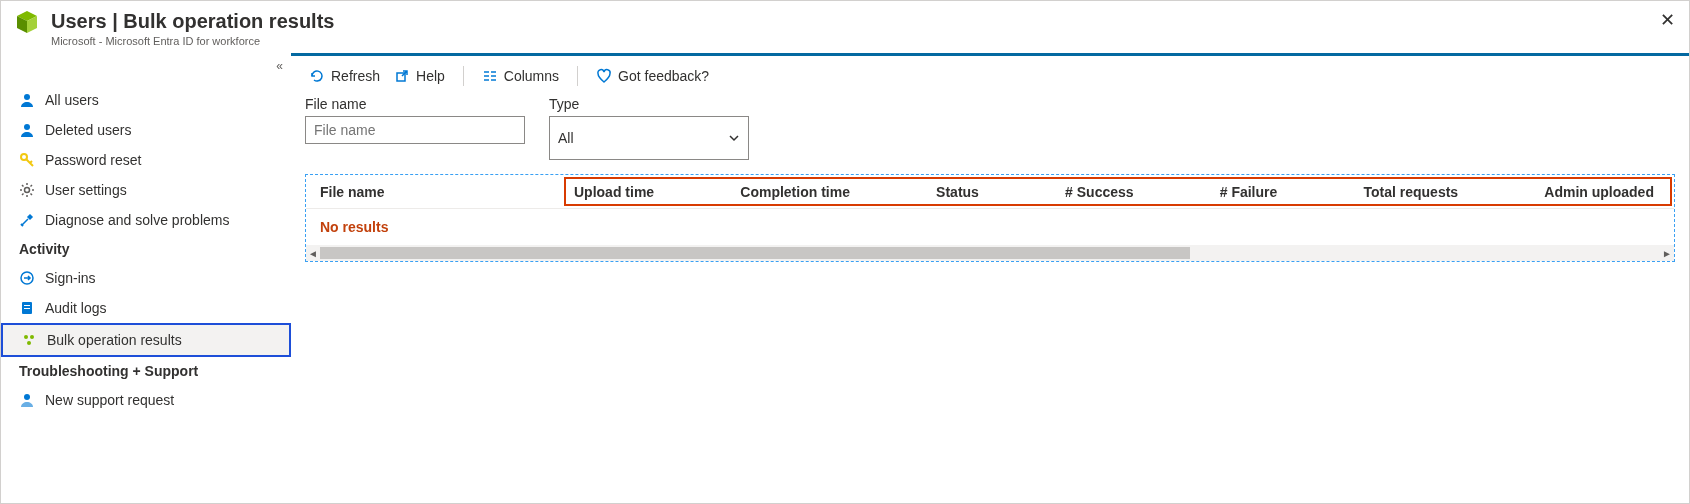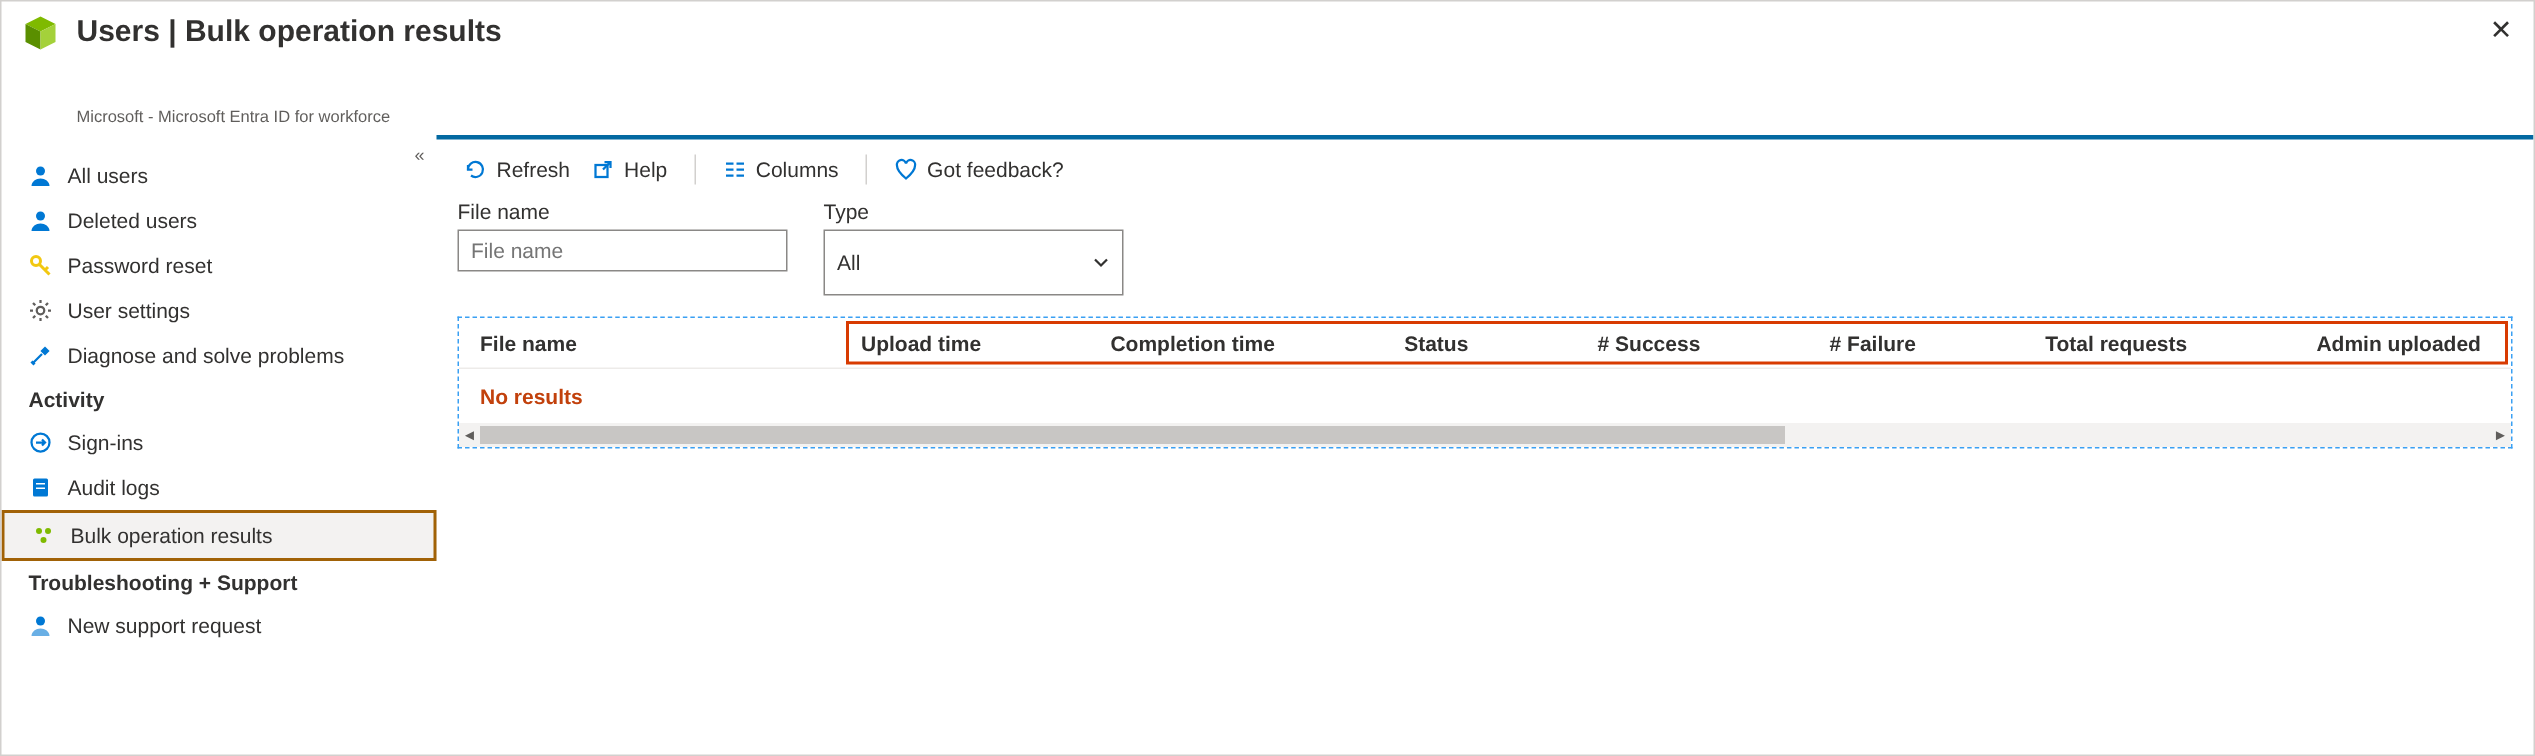--- a/index.html
+++ b/index.html
@@ -1,30 +1,30 @@
 <!DOCTYPE html>
 <html><head>
 <meta charset="utf-8">
 <style>
   * { box-sizing: border-box; }
   html, body { margin:0; padding:0; font-family: "Segoe UI", Arial, sans-serif; font-size:14px; color:#323130; background:#fff; }
   .window { width:1690px; height:504px; border:1px solid #d2d0ce; position:relative; display:flex; flex-direction:column; }
   .header { display:flex; align-items:flex-start; padding:8px 12px 6px 12px; border-bottom:0; position:relative; }
   .header-logo { width:28px; height:28px; margin-right:10px; display:flex; align-items:center; justify-content:center; }
-  .header-titles { display:flex; flex-direction:column;gap:37px; }
+  .header-titles { display:flex; flex-direction:column; }
   .header-title { font-size:20px; font-weight:600; line-height:1.2; }
   .header-sub { font-size:11px; color:#605e5c; margin-top:2px; }
   .close-x { position:absolute; right:14px; top:10px; font-size:18px; color:#323130; cursor:pointer; line-height:1; font-weight:400;}
   .body { flex:1; display:flex; overflow:hidden; }
   .sidebar { width:290px; border-right:0; padding:6px 0 6px 0; position:relative; }
   .collapse { position:absolute; top:6px; right:8px; color:#605e5c; font-size:12px; cursor:pointer; }
-  .nav-group { margin-top:6px; }
+  .nav-group { margin-top:26px; }
   .nav-heading { font-weight:600; font-size:14px; padding:6px 18px; }
   .nav-item { display:flex; align-items:center; gap:10px; padding:7px 18px; cursor:pointer; }
-  .nav-item.selected { background:#f3f2f1; border:2px solid #a16207; }
+  .nav-item.selected { background:#f3f2f1; border:2px solid #1d4ed8; }
   .nav-item .icon { width:16px; height:16px; display:flex; align-items:center; justify-content:center; }
   .main { flex:1; display:flex; flex-direction:column; border-top:3px solid #0369a1; }
   .toolbar { display:flex; align-items:center; gap:6px; padding:10px 14px; }
   .tool-btn { display:flex; align-items:center; gap:6px; color:#0078d4; cursor:pointer; font-size:14px; padding:2px 4px; }
   .tool-btn .lbl { color:#323130; }
   .sep { width:1px; height:20px; background:#d2d0ce; margin:0 8px; }
   .filters { display:flex; gap:24px; padding:0 14px 8px 14px; }
   .filter-col { display:flex; flex-direction:column; gap:4px; }
   .filter-label { font-size:14px; color:#323130; }
   .text-input { width:220px; height:28px; border:1px solid #8a8886; padding:0 8px; font-size:14px; font-family:inherit; }

